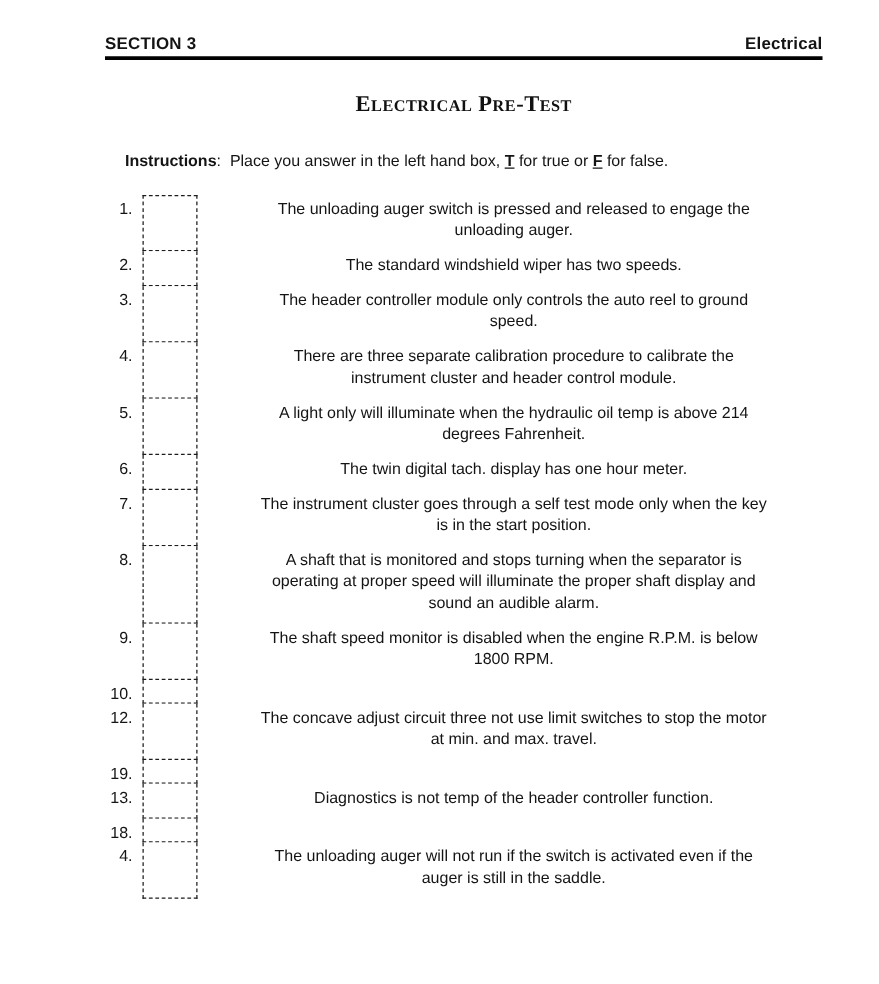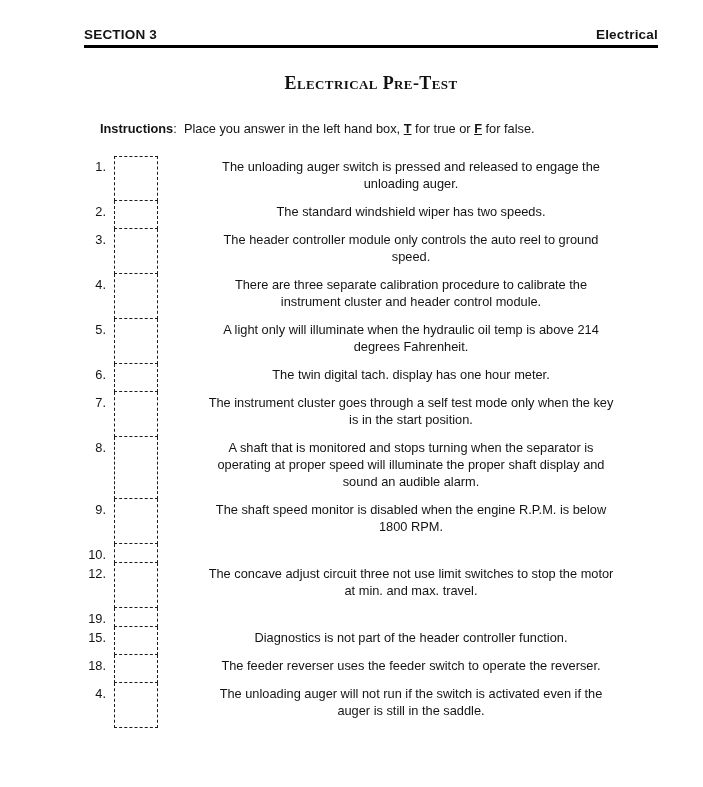--- a/index.html
+++ b/index.html
@@ -181,29 +181,28 @@
     <div class="q-text">The concave adjust circuit three not use limit switches to stop the motor
 at min. and max. travel.</div>
   </div>
 
   <div class="q-row">
     <div class="q-num">19.</div>
     <div class="q-box"></div>
   </div>
 
   <div class="q-row">
-    <div class="q-num">15.</div>
-    <div class="q-box"></div>
-    <div class="q-text">Diagnostics is not part of the header controller function.</div>
+    <div class="q-num">13.</div>
+    <div class="q-box"></div>
+    <div class="q-text">Diagnostics is not temp of the header controller function.</div>
   </div>
 
   <div class="q-row">
     <div class="q-num">18.</div>
     <div class="q-box"></div>
-    <div class="q-text">The feeder reverser uses the feeder switch to operate the reverser.</div>
   </div>
 
   <div class="q-row">
     <div class="q-num">4.</div>
     <div class="q-box"></div>
     <div class="q-text">The unloading auger will not run if the switch is activated even if the
 auger is still in the saddle.</div>
   </div>
 </div>
 

